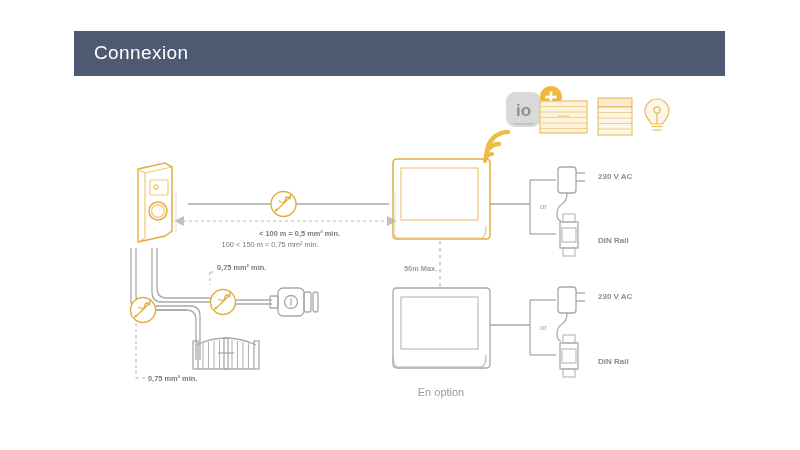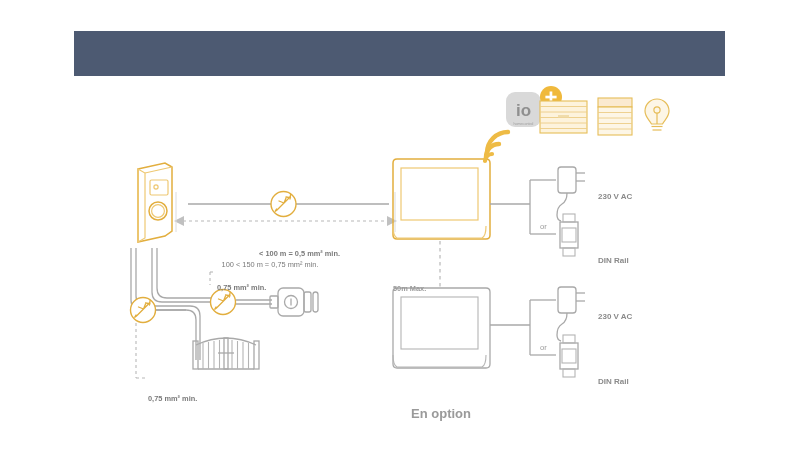--- a/index.html
+++ b/index.html
@@ -20,41 +20,42 @@
   .header-title{
     position:absolute;left:94px;top:42px;
     font-size:19px;color:#ffffff;letter-spacing:.4px;font-weight:400;
     line-height:22px;
   }
 
   
   #canvas{position:absolute;left:0;top:0;width:800px;height:450px;}
 
   
-  .lbl{position:absolute;color:#8d8d8d;font-size:7.4px;white-space:nowrap;margin-top:20px;}
+  .lbl{position:absolute;color:#8d8d8d;font-size:7.4px;white-space:nowrap;}
 
   #t-wire1{left:200px;top:229px;width:140px;text-align:right;font-weight:bold;color:#7a7a7a;}
   #t-wire2{left:200px;top:240px;width:140px;text-align:center;font-weight:normal;color:#7a7a7a;}
   #t-wire3{left:217px;top:263px;font-weight:bold;color:#7a7a7a;}
   #t-wire4{left:148px;top:374px;font-weight:bold;color:#7a7a7a;}
-  #t-50m{left:393px;top:264px;font-weight:bold;color:#9a9a9a;}
-  #t-enoption{left:386px;top:386px;width:110px;text-align:center;color:#9a9a9a;font-weight:bold;font-size:13px;}
+  #t-50m{left:404px;top:264px;font-weight:bold;color:#9a9a9a;}
+  #t-enoption{left:386px;top:386px;width:110px;text-align:center;color:#9a9a9a;font-weight:normal;font-size:11px;}
   #t-230a{left:598px;top:172px;color:#8a8a8a;font-weight:bold;font-size:8px;}
   #t-dina{left:598px;top:236px;color:#8a8a8a;font-weight:bold;font-size:8px;}
   #t-230b{left:598px;top:292px;color:#8a8a8a;font-weight:bold;font-size:8px;}
   #t-dinb{left:598px;top:357px;color:#8a8a8a;font-weight:bold;font-size:8px;}
   #t-or1{left:540px;top:202px;color:#9a9a9a;font-size:7.6px;}
   #t-or2{left:540px;top:323px;color:#9a9a9a;font-size:7.6px;}
 </style>
 </head>
 <body>
 
 <div id="slide">
 
   <div class="header-bar"></div>
+  <div class="header-title">Connexion</div>
 
   <svg id="canvas" viewBox="0 0 800 450">
     <defs>
       <style>
         .gl{stroke:#a9a9a9;stroke-width:1.3;fill:none;}
         .glt{stroke:#b4b4b4;stroke-width:1.1;fill:none;}
         .yl{stroke:#e2ae3e;stroke-width:1.5;fill:none;}
         .ylt{stroke:#eec872;stroke-width:1.2;fill:none;}
         .ylf{fill:#eec060;stroke:none;}
         .dash{stroke:#b8b8b8;stroke-width:1.1;fill:none;stroke-dasharray:3 3;}

